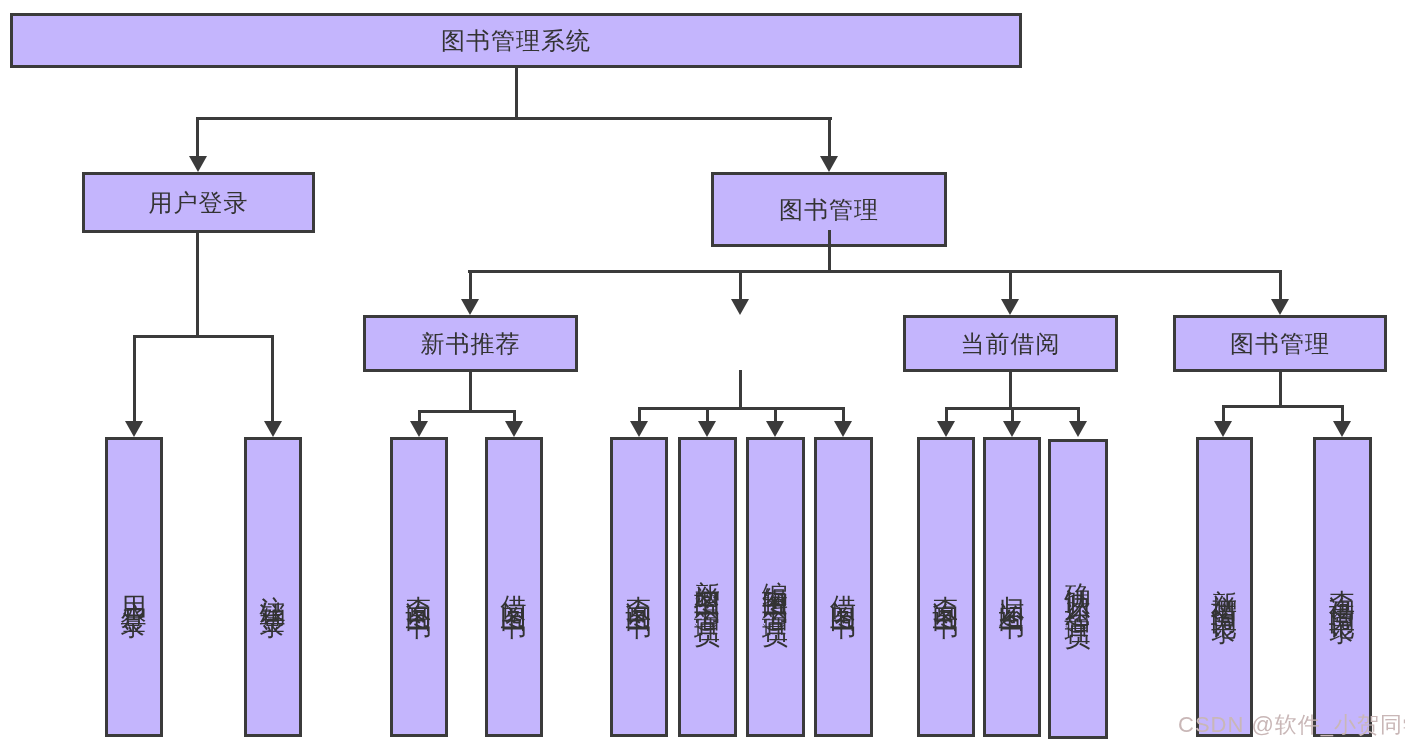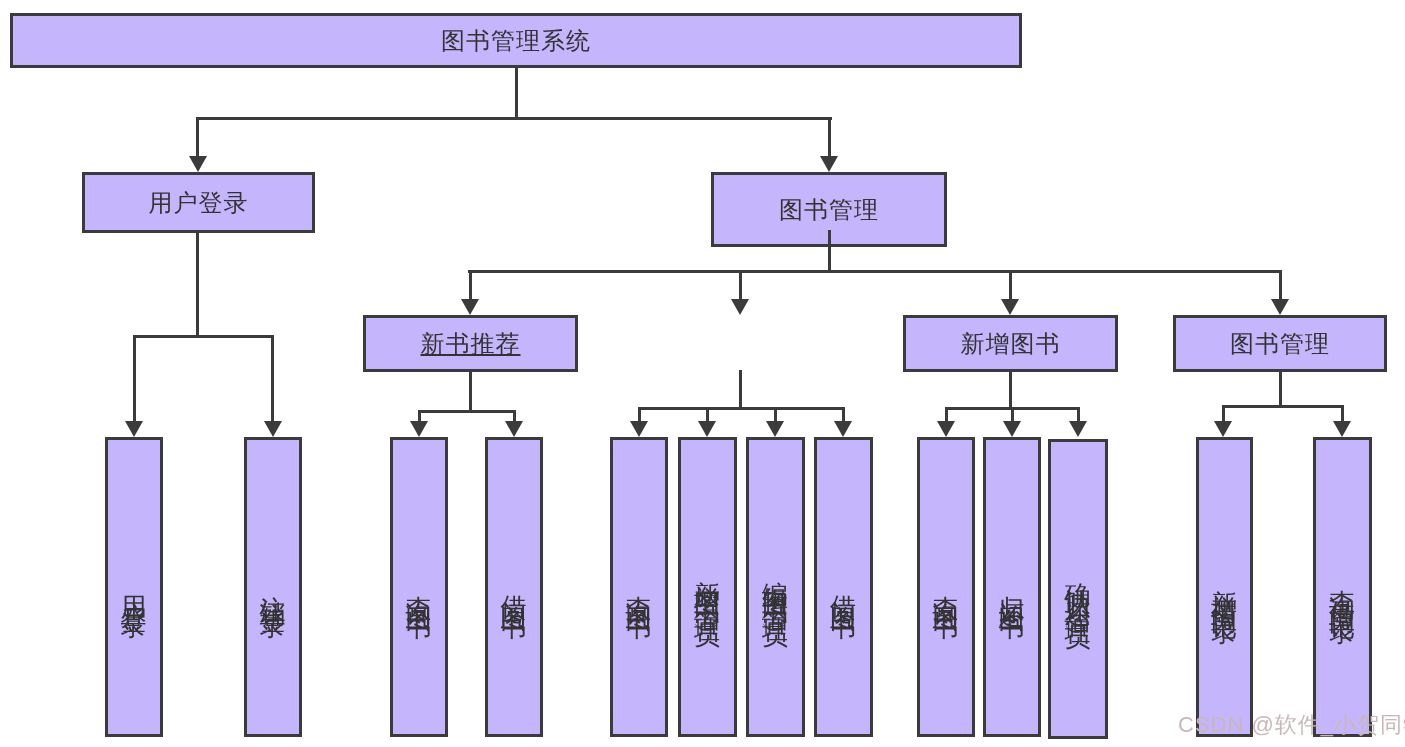--- a/index.html
+++ b/index.html
@@ -62,25 +62,25 @@
   <div class="hline" style="left:468px;top:270px;width:814px;"></div>
   <div class="vline" style="left:469px;top:270px;height:30px;"></div>
   <div class="arrowhead" style="left:461px;top:299px;"></div>
   <div class="vline" style="left:739px;top:270px;height:30px;"></div>
   <div class="arrowhead" style="left:731px;top:299px;"></div>
   <div class="vline" style="left:1009px;top:270px;height:30px;"></div>
   <div class="arrowhead" style="left:1001px;top:299px;"></div>
   <div class="vline" style="left:1279px;top:270px;height:30px;"></div>
   <div class="arrowhead" style="left:1271px;top:299px;"></div>
 
-  <div class="box" style="left:363px;top:315px;width:215px;height:57px;text-decoration:underline;">
+  <div class="box" style="left:363px;top:315px;width:215px;height:57px;">
     <span class="h-label">新书推荐</span>
   </div>
   <div class="box" style="left:903px;top:315px;width:215px;height:57px;">
-    <span class="h-label">新增图书</span>
+    <span class="h-label">当前借阅</span>
   </div>
   <div class="box" style="left:1173px;top:315px;width:214px;height:57px;">
     <span class="h-label">图书管理</span>
   </div>
 
   <div class="vline" style="left:469px;top:370px;height:42px;"></div>
   <div class="hline" style="left:418px;top:410px;width:98px;"></div>
   <div class="vline" style="left:418px;top:410px;height:13px;"></div>
   <div class="arrowhead" style="left:410px;top:421px;"></div>
   <div class="vline" style="left:513px;top:410px;height:13px;"></div>

